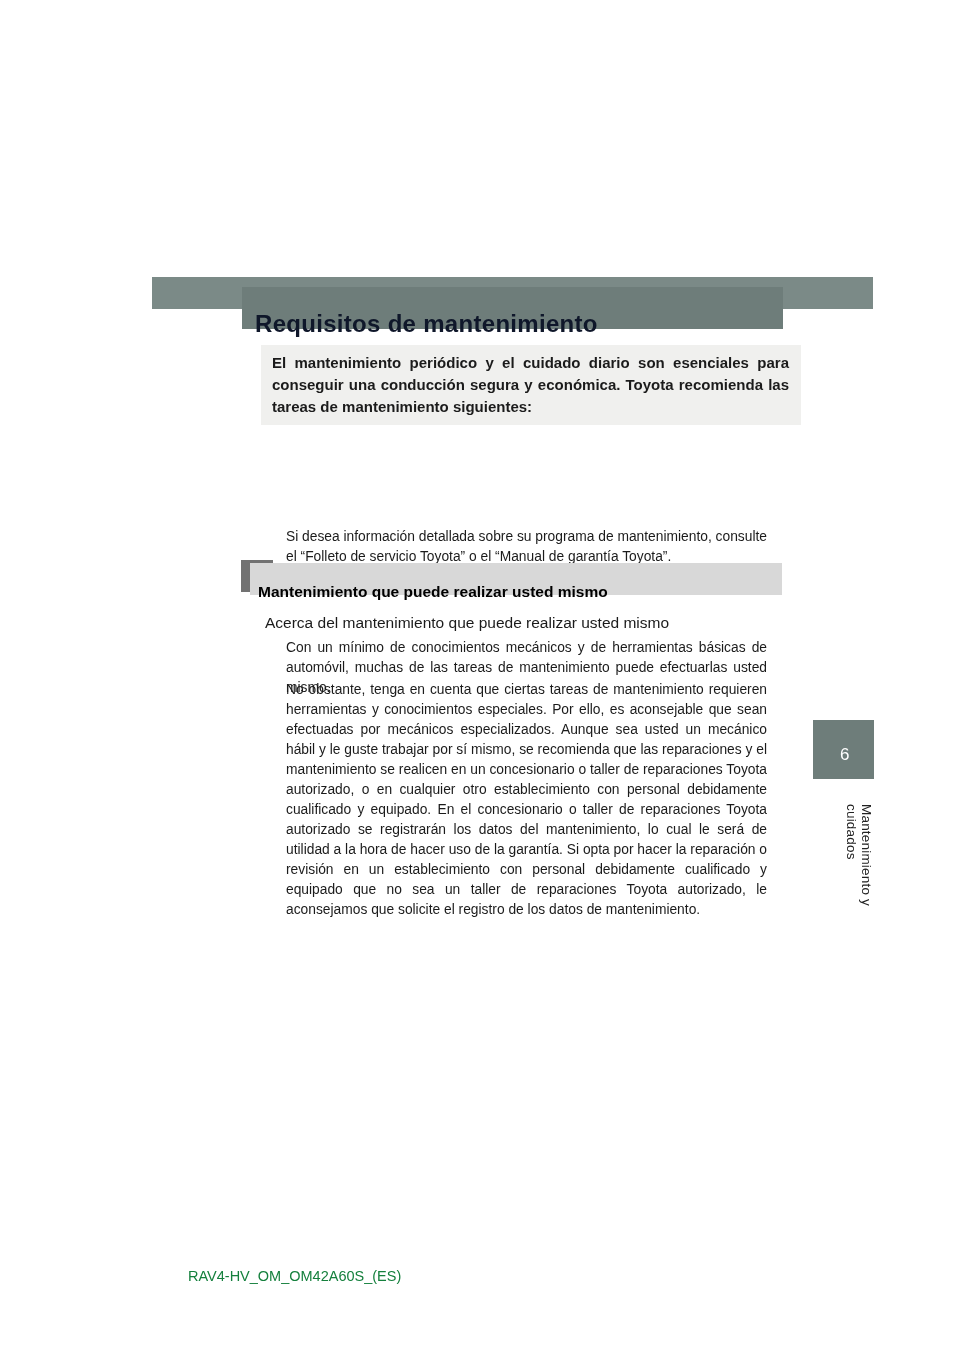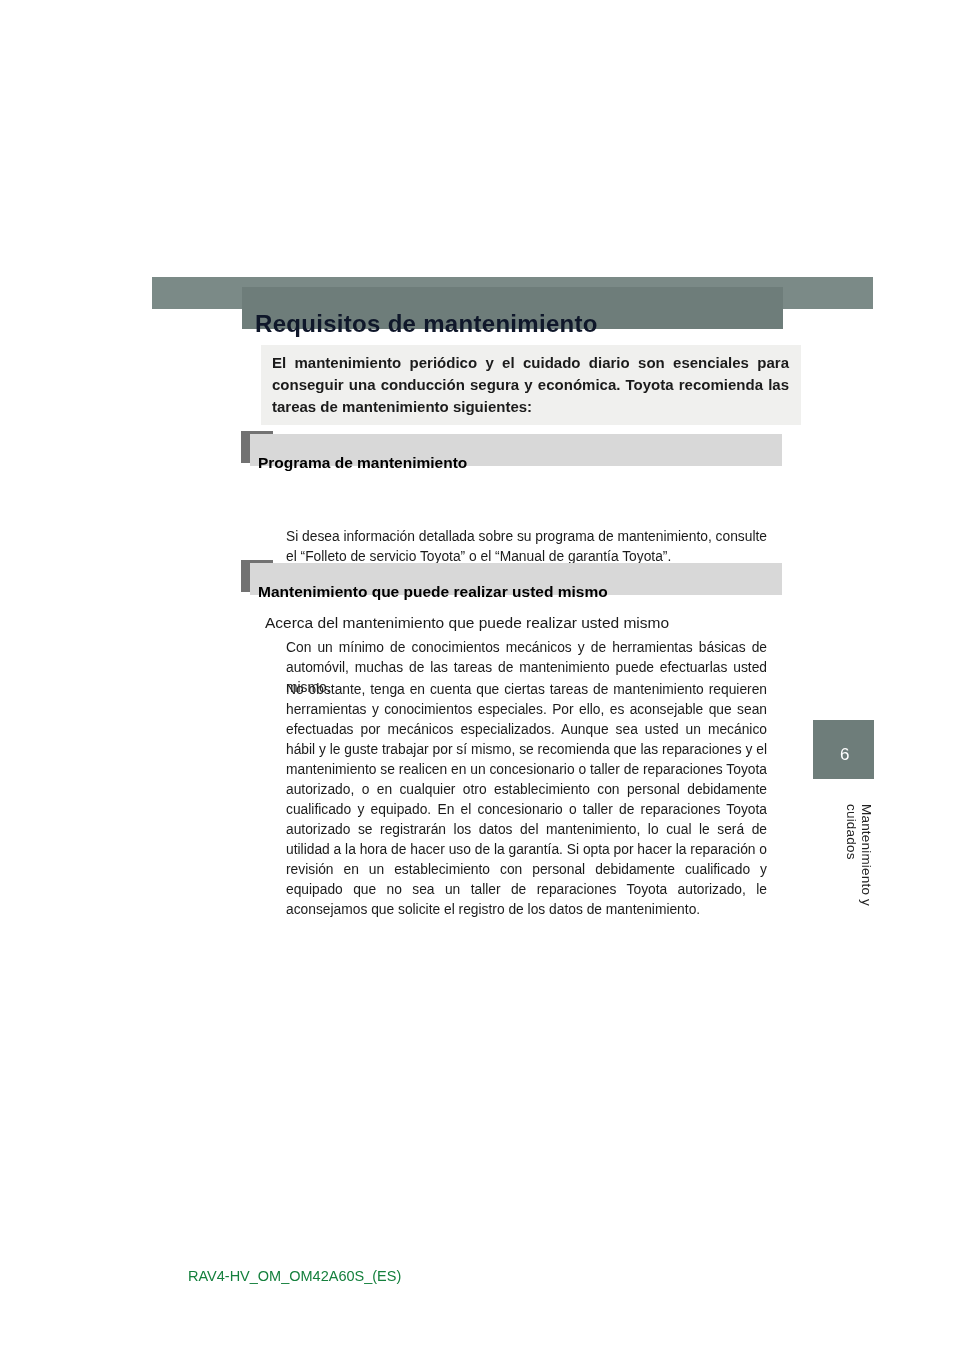--- a/index.html
+++ b/index.html
@@ -61,24 +61,20 @@
   <div class="running-header">
     <span class="breadcrumb">6-2. Mantenimiento</span>
     <span class="page-number">375</span>
   </div>
   <div class="header-rule"></div>
 
   <div class="title-banner">Requisitos de mantenimiento</div>
 
   <div class="intro-callout">El mantenimiento periódico y el cuidado diario son esenciales para conseguir una conducción segura y económica. Toyota recomienda las tareas de mantenimiento siguientes:</div>
 
-  <div class="section-heading" id="section1-heading">
-    <span class="marker"></span>
-    <span class="band">Programa de mantenimiento</span>
-  </div>
   <p class="note" id="section1-note">Si desea información detallada sobre su programa de mantenimiento, consulte el “Folleto de servicio Toyota” o el “Manual de garantía Toyota”.</p>
 
   <div class="section-heading" id="section2-heading">
     <span class="marker"></span>
     <span class="band">Mantenimiento que puede realizar usted mismo</span>
   </div>
   <p class="lead" id="section2-lead">Acerca del mantenimiento que puede realizar usted mismo</p>
   <p class="note" id="section2-note-a">Con un mínimo de conocimientos mecánicos y de herramientas básicas de automóvil, muchas de las tareas de mantenimiento puede efectuarlas usted mismo.</p>
   <p class="note" id="section2-note-b">No obstante, tenga en cuenta que ciertas tareas de mantenimiento requieren herramientas y conocimientos especiales. Por ello, es aconsejable que sean efectuadas por mecánicos especializados. Aunque sea usted un mecánico hábil y le guste trabajar por sí mismo, se recomienda que las reparaciones y el mantenimiento se realicen en un concesionario o taller de reparaciones Toyota autorizado, o en cualquier otro establecimiento con personal debidamente cualificado y equipado. En el concesionario o taller de reparaciones Toyota autorizado se registrarán los datos del mantenimiento, lo cual le será de utilidad a la hora de hacer uso de la garantía. Si opta por hacer la reparación o revisión en un establecimiento con personal debidamente cualificado y equipado que no sea un taller de reparaciones Toyota autorizado, le aconsejamos que solicite el registro de los datos de mantenimiento.</p>
 

